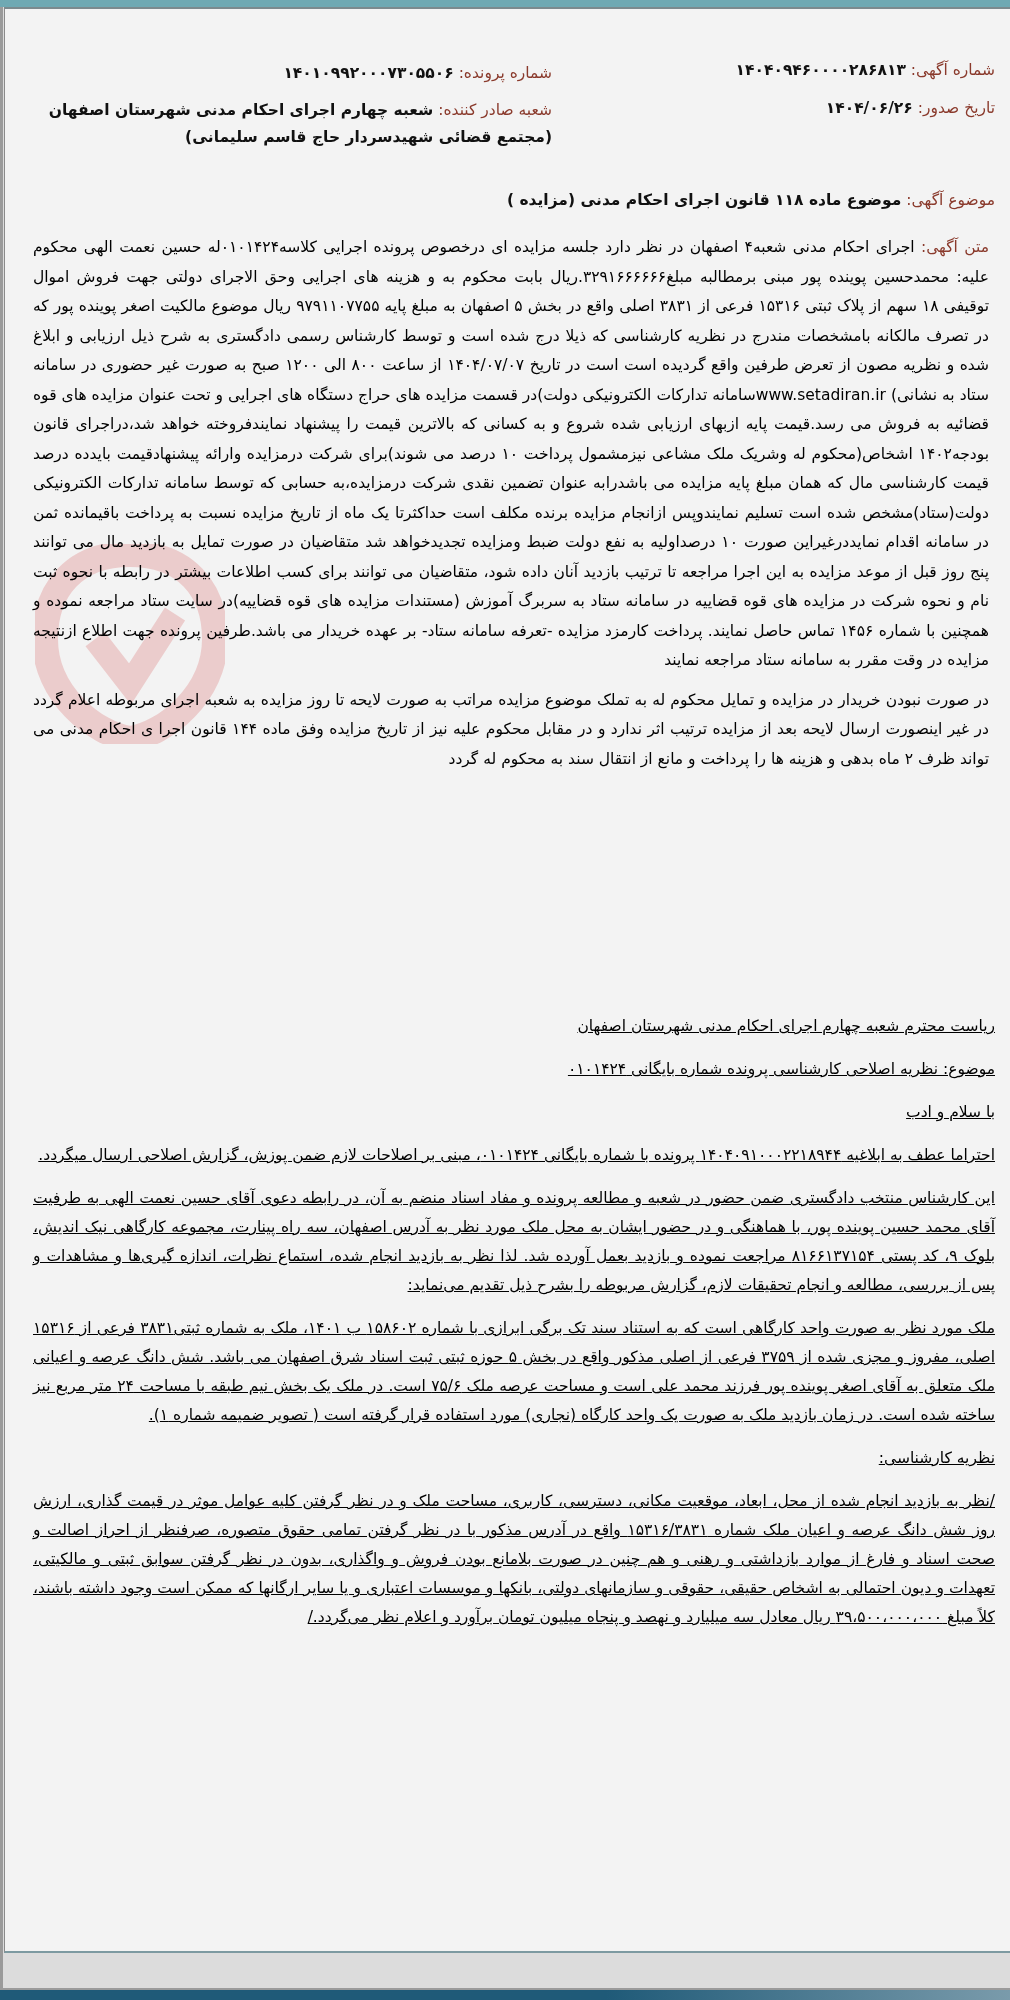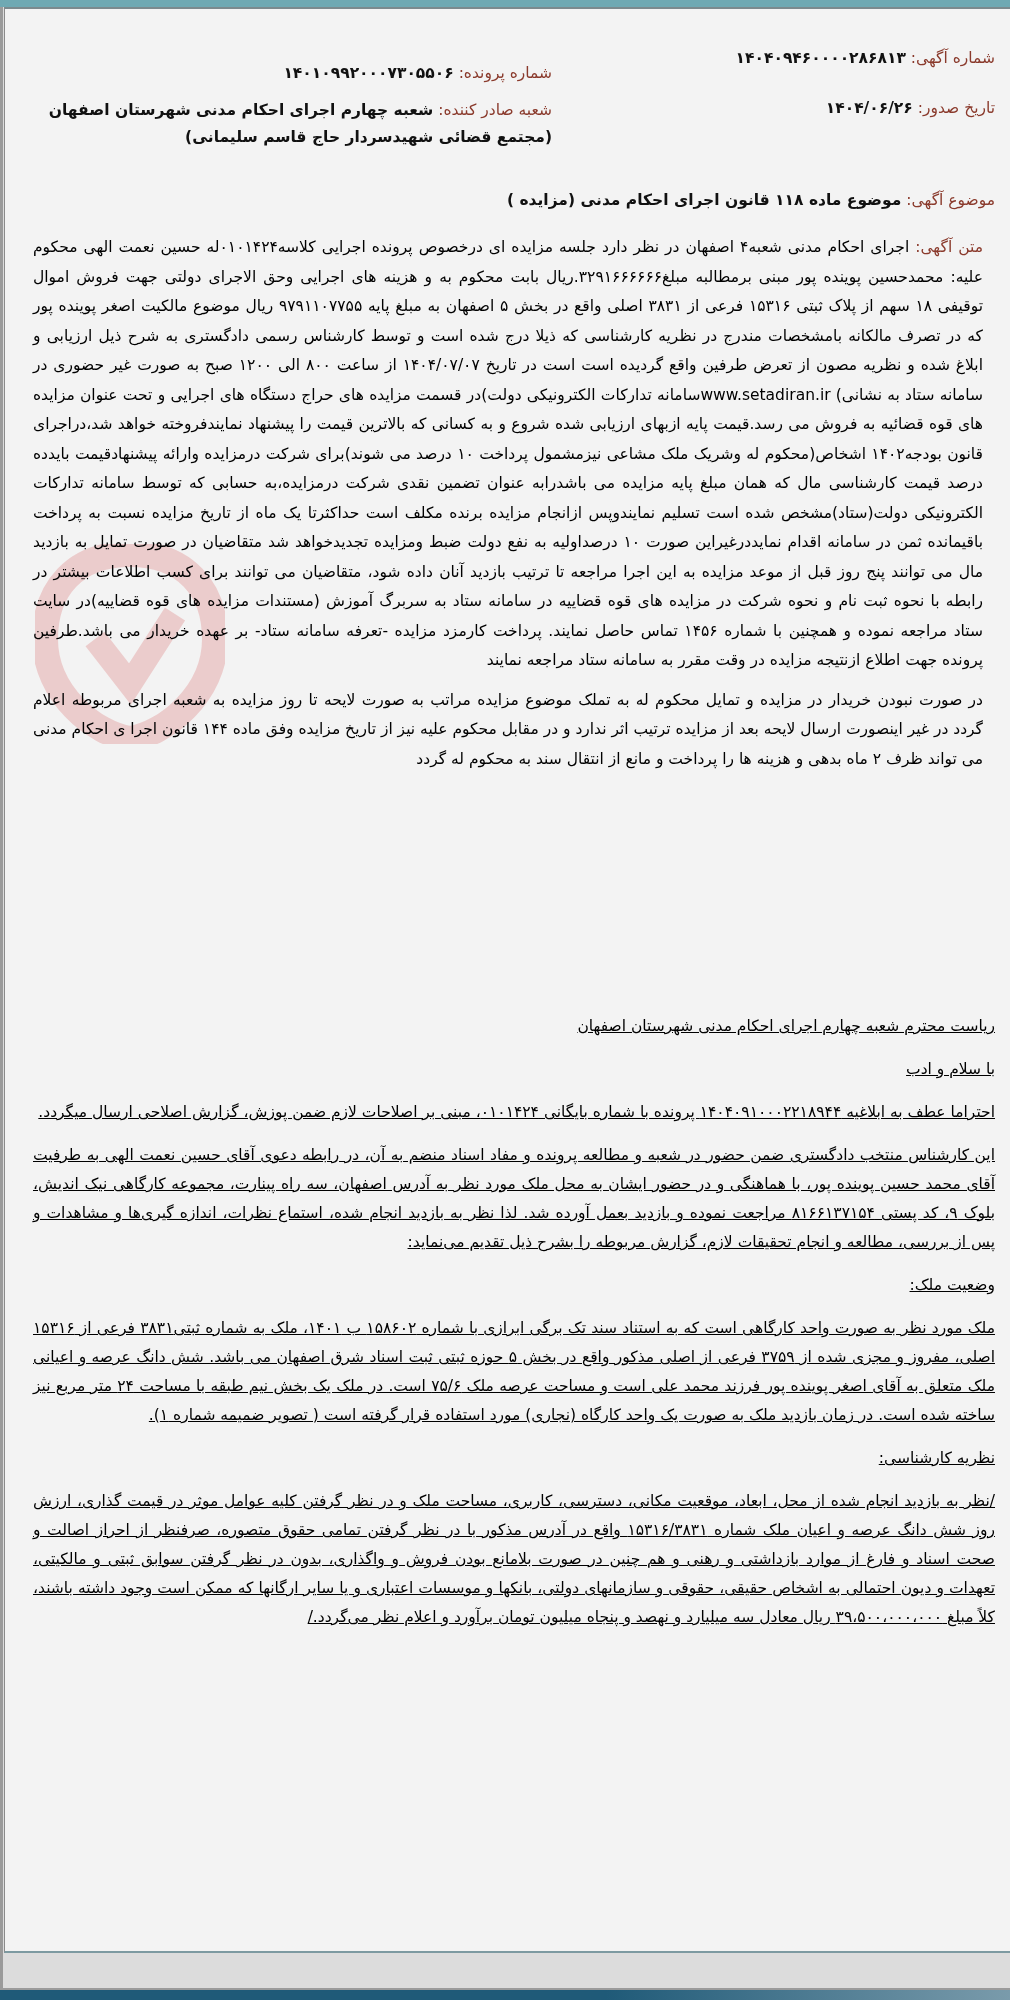--- a/index.html
+++ b/index.html
@@ -43,21 +43,21 @@
       position: absolute; right: 458px; top: 88px; width: 530px; direction: rtl;
       line-height: 27px; font-size: 15.5px;
     }
     .subject {
       position: absolute; right: 15px; top: 182px; direction: rtl; font-size: 15.5px; white-space: nowrap;
     }
     .body-text {
       position: absolute; right: 15px; left: 28px; top: 224px; direction: rtl;
       line-height: 29.5px; font-size: 15.5px; text-align: justify; text-align-last: right;
     }
-    .para { margin: 0 12px 10px 0; }
+    .para { margin: 0 6px 10px 0; }
     .letter {
       position: absolute; right: 15px; left: 28px; top: 1003px; direction: rtl;
       font-size: 15.5px; line-height: 29px; text-align: justify; text-align-last: right;
     }
     .letter p { margin: 0 0 14px 0; text-decoration: underline; }
     .watermark {
       position: absolute; left: 30px; top: 535px; width: 560px; height: 200px;
       pointer-events: none; opacity: 0.28;
     }
     .wm-text {
@@ -75,21 +75,21 @@
 
 <div class="panel">
 
   <div class="watermark">
     <svg width="190" height="200" viewBox="0 0 190 200" style="position:absolute;left:0;top:0;">
       <path d="M95 10 C150 10 180 45 180 95 C180 150 130 190 95 195 C60 190 10 150 10 95 C10 45 40 10 95 10 Z" fill="none" stroke="#d96a6a" stroke-width="26"></path>
       <path d="M60 95 L95 140 L140 70" fill="none" stroke="#d96a6a" stroke-width="24"></path>
     </svg>
   </div>
 
-  <div class="meta-row" style="right:15px; top:40px;">
+  <div class="meta-row" style="right:15px; top:52px;">
     <span class="label">شماره آگهی:</span>
     <span class="meta-value">۱۴۰۴۰۹۴۶۰۰۰۰۲۸۶۸۱۳</span>
   </div>
   <div class="meta-row" style="right:458px; top:40px;margin-top:15px;">
     <span class="label">شماره پرونده:</span>
     <span class="meta-value">۱۴۰۱۰۹۹۲۰۰۰۷۳۰۵۵۰۶</span>
   </div>
   <div class="meta-row" style="right:15px; top:90px;">
     <span class="label">تاریخ صدور:</span>
     <span class="meta-value">۱۴۰۴/۰۶/۲۶</span>
@@ -107,24 +107,24 @@
   <div class="body-text">
     <p class="para">
       <span class="label">متن آگهی:</span>
       <span>اجرای احکام مدنی شعبه۴ اصفهان در نظر دارد جلسه مزایده ای درخصوص پرونده اجرایی کلاسه۰۱۰۱۴۲۴له حسین نعمت الهی محکوم علیه: محمدحسین پوینده پور مبنی برمطالبه مبلغ۳۲۹۱۶۶۶۶۶۶.ریال بابت محکوم به و هزینه های اجرایی وحق الاجرای دولتی جهت فروش اموال توقیفی ۱۸ سهم از پلاک ثبتی ۱۵۳۱۶ فرعی از ۳۸۳۱ اصلی واقع در بخش ۵ اصفهان  به مبلغ پایه    ۹۷۹۱۱۰۷۷۵۵  ریال موضوع مالکیت اصغر پوینده پور که در تصرف مالکانه  بامشخصات مندرج در نظریه کارشناسی که ذیلا درج شده است و توسط کارشناس رسمی دادگستری به شرح ذیل ارزیابی و ابلاغ شده و نظریه مصون از تعرض طرفین واقع گردیده است است در تاریخ ۱۴۰۴/۰۷/۰۷ از ساعت ۸۰۰ الی ۱۲۰۰ صبح به صورت غیر حضوری در سامانه ستاد به نشانی) www.setadiran.irسامانه تدارکات الکترونیکی دولت)در قسمت مزایده های حراج دستگاه های اجرایی و تحت عنوان مزایده های قوه قضائیه به فروش می رسد.قیمت پایه ازبهای ارزیابی شده شروع و به کسانی که بالاترین قیمت را پیشنهاد نمایندفروخته خواهد شد،دراجرای قانون بودجه۱۴۰۲ اشخاص(محکوم له وشریک ملک مشاعی نیزمشمول پرداخت ۱۰ درصد می شوند)برای شرکت درمزایده وارائه پیشنهادقیمت بایدده درصد قیمت کارشناسی مال که همان مبلغ پایه مزایده می باشدرابه عنوان تضمین نقدی شرکت درمزایده،به حسابی که توسط سامانه تدارکات الکترونیکی دولت(ستاد)مشخص شده است تسلیم نمایندوپس ازانجام مزایده برنده مکلف است حداکثرتا یک ماه از تاریخ مزایده نسبت به پرداخت باقیمانده ثمن در سامانه اقدام نمایددرغیراین صورت ۱۰ درصداولیه به نفع دولت ضبط ومزایده تجدیدخواهد شد متقاضیان در صورت تمایل به بازدید مال می توانند پنج روز قبل از موعد مزایده به این اجرا مراجعه تا ترتیب بازدید آنان داده شود، متقاضیان می توانند برای کسب اطلاعات بیشتر در رابطه با نحوه ثبت نام و نحوه شرکت در مزایده های قوه قضاییه در سامانه ستاد به سربرگ آموزش (مستندات مزایده های قوه قضاییه)در سایت ستاد مراجعه نموده و همچنین با شماره ۱۴۵۶ تماس حاصل نمایند. پرداخت کارمزد مزایده -تعرفه سامانه ستاد- بر عهده خریدار می باشد.طرفین پرونده جهت اطلاع ازنتیجه مزایده در وقت مقرر به سامانه ستاد مراجعه نمایند</span>
     </p>
     <p class="para">در صورت نبودن خریدار در مزایده و تمایل محکوم له به تملک موضوع مزایده مراتب به صورت لایحه تا روز مزایده  به شعبه اجرای مربوطه اعلام گردد  در غیر اینصورت ارسال لایحه بعد از مزایده ترتیب اثر ندارد  و در مقابل محکوم علیه نیز از تاریخ مزایده وفق ماده ۱۴۴ قانون اجرا ی احکام مدنی می تواند ظرف ۲ ماه بدهی و هزینه ها را پرداخت و مانع از انتقال سند به محکوم له گردد</p>
   </div>
 
   <div class="letter">
     <p>ریاست محترم شعبه چهارم اجرای احکام مدنی شهرستان اصفهان</p>
+    <p>موضوع: نظریه اصلاحی کارشناسی پرونده شماره بایگانی ۰۱۰۱۴۲۴</p>
     <p>با سلام و ادب</p>
     <p>احتراما عطف به ابلاغیه ۱۴۰۴۰۹۱۰۰۰۲۲۱۸۹۴۴ پرونده با شماره بایگانی ۰۱۰۱۴۲۴، مبنی بر اصلاحات لازم ضمن پوزش، گزارش اصلاحی ارسال میگردد.</p>
     <p>این کارشناس منتخب دادگستری ضمن حضور در شعبه و مطالعه پرونده و مفاد اسناد منضم به آن، در رابطه دعوی آقای حسین نعمت الهی به طرفیت آقای محمد حسین پوینده پور، با هماهنگی و در حضور ایشان به محل ملک مورد نظر به آدرس اصفهان، سه راه پینارت، مجموعه کارگاهی نیک اندیش، بلوک ۹، کد پستی ۸۱۶۶۱۳۷۱۵۴ مراجعت نموده و بازدید بعمل آورده شد. لذا نظر به بازدید انجام شده، استماع نظرات، اندازه گیری‌ها و مشاهدات و پس از بررسی، مطالعه و انجام تحقیقات لازم، گزارش مربوطه را بشرح ذیل تقدیم می‌نماید:</p>
-    <p>وضعیت ملک:</p>
     <p>ملک مورد نظر به صورت واحد کارگاهی است که به استناد سند تک برگی ابرازی با شماره ۱۵۸۶۰۲ ب ۱۴۰۱، ملک به شماره ثبتی۳۸۳۱ فرعی از ۱۵۳۱۶ اصلی، مفروز و مجزی شده از ۳۷۵۹ فرعی از اصلی مذکور واقع در بخش ۵ حوزه ثبتی ثبت اسناد شرق اصفهان می باشد. شش دانگ عرصه و اعیانی ملک متعلق به آقای اصغر پوینده پور فرزند محمد علی است و مساحت عرصه ملک ۷۵/۶ است. در ملک یک بخش نیم طبقه با مساحت ۲۴ متر مربع نیز ساخته شده است. در زمان بازدید ملک به صورت یک واحد کارگاه (نجاری) مورد استفاده قرار گرفته است ( تصویر ضمیمه شماره ۱).</p>
     <p>نظریه کارشناسی:</p>
     <p>/نظر به بازدید انجام شده از محل، ابعاد، موقعیت مکانی، دسترسی، کاربری، مساحت ملک و در نظر گرفتن کلیه عوامل موثر در قیمت گذاری، ارزش روز شش دانگ عرصه و اعیان ملک شماره ۱۵۳۱۶/۳۸۳۱  واقع در آدرس مذکور با در نظر گرفتن تمامی حقوق متصوره، صرفنظر از احراز اصالت و صحت اسناد و فارغ از موارد بازداشتی و رهنی و هم چنین در صورت بلامانع بودن فروش و واگذاری، بدون در نظر گرفتن سوابق ثبتی و مالکیتی، تعهدات و دیون احتمالی به اشخاص حقیقی، حقوقی و سازمانهای دولتی، بانکها و موسسات اعتباری و یا سایر ارگانها که ممکن است وجود داشته باشند، کلاً مبلغ ۳۹،۵۰۰،۰۰۰،۰۰۰ ریال معادل سه میلیارد و نهصد و پنجاه میلیون تومان برآورد و اعلام نظر می‌گردد./</p>
   </div>
 </div>
 
 <div class="footer-line"></div>
 <div class="footer-bar"></div>
 
 </body></html>

